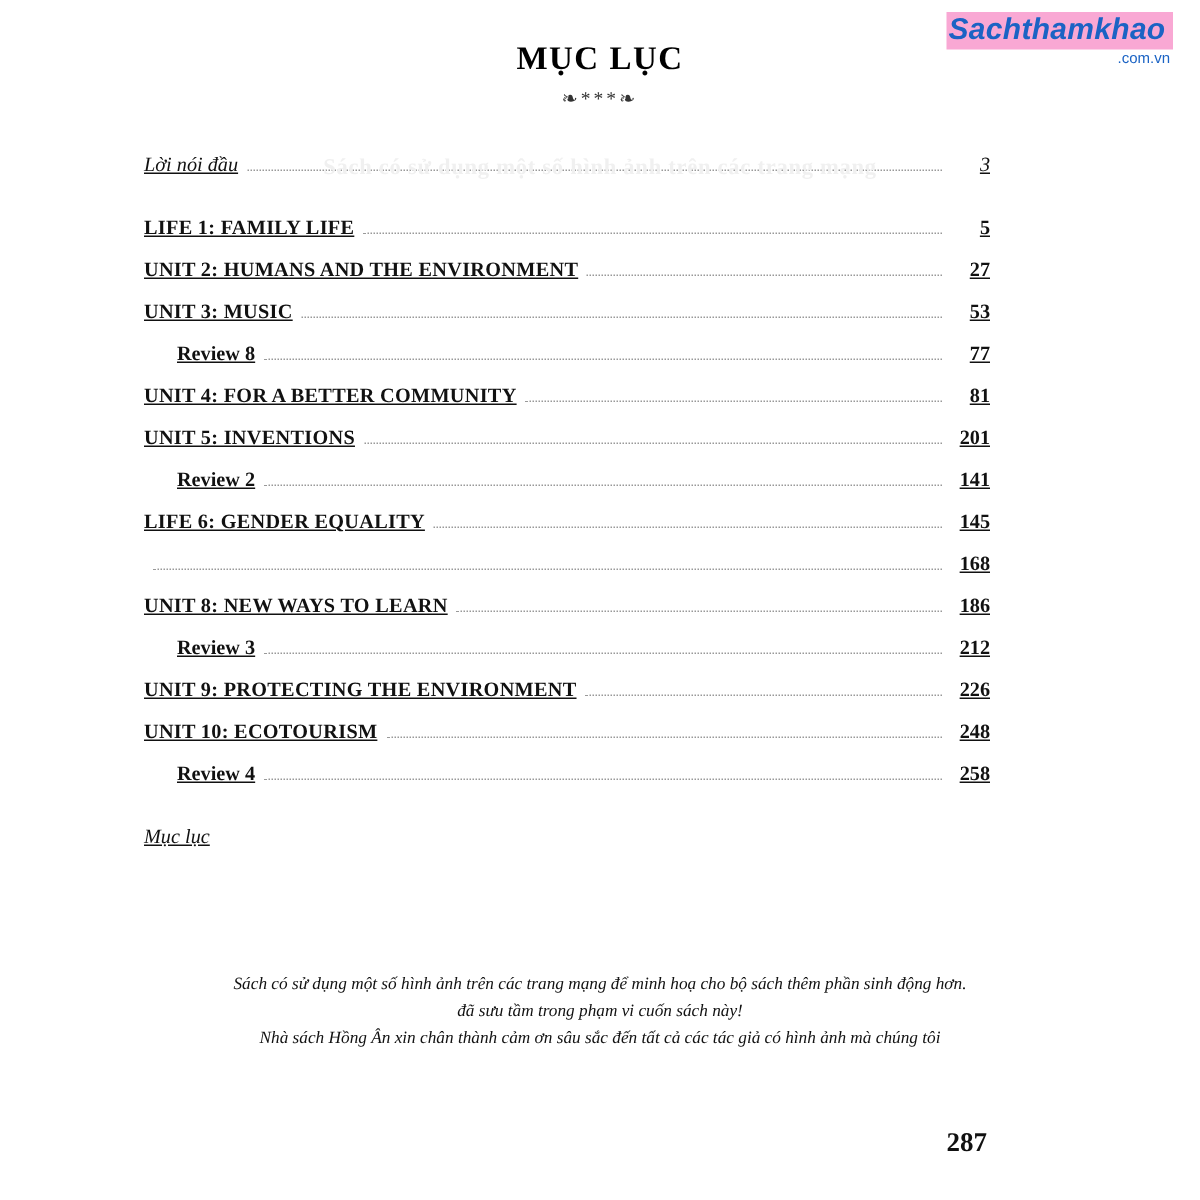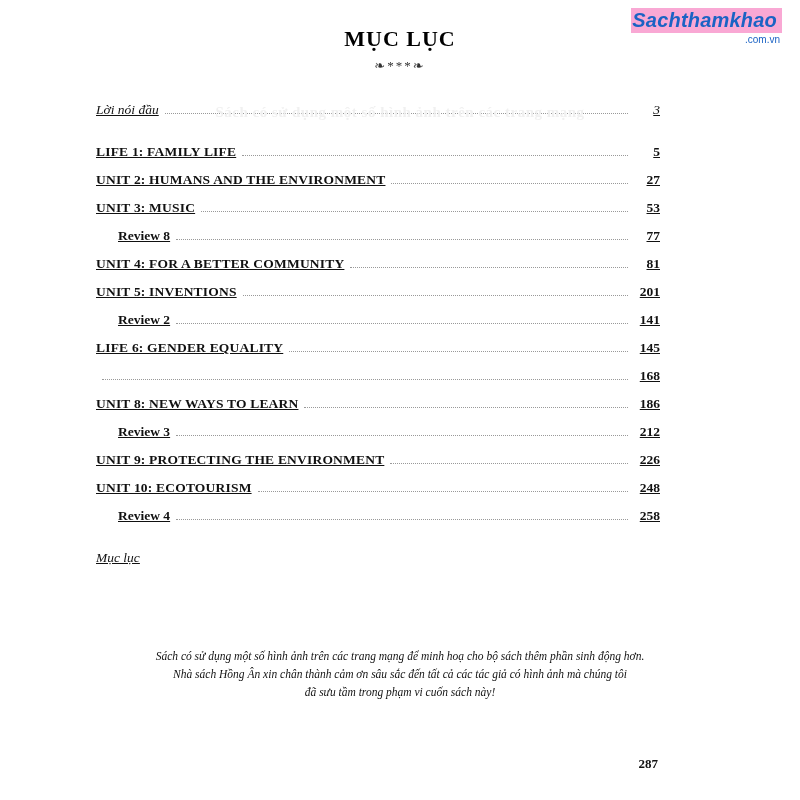--- a/index.html
+++ b/index.html
@@ -146,21 +146,21 @@
     font-style: italic;
     line-height: 1.55;
     color: #111;
   }
   .note div { white-space: nowrap; }
 
   .folio {
     position: absolute;
     right: 142px;
     bottom: 28px;
-    font-size: 13px;
+    font-size: 18px;
     font-weight: bold;
   }
 </style>
 </head>
 <body>
 
 <div class="page">
 
   <div class="watermark">
     <span class="wm-main">Sachthamkhao</span>
@@ -266,19 +266,19 @@
     <div class="entry plain noleader gap-before">
       <span class="label">Mục lục</span>
       <span class="dots"></span>
       <span class="pageno"></span>
     </div>
 
   </div>
 
   <div class="note">
     <div>Sách có sử dụng một số hình ảnh trên các trang mạng để minh hoạ cho bộ sách thêm phần sinh động hơn.</div>
+    <div>đã sưu tầm trong phạm vi cuốn sách này!</div>
     <div>Nhà sách Hồng Ân xin chân thành cảm ơn sâu sắc đến tất cả các tác giả có hình ảnh mà chúng tôi</div>
-    <div>đã sưu tầm trong phạm vi cuốn sách này!</div>
   </div>
 
   <div class="folio">287</div>
 
 </div>
 
 </body></html>

